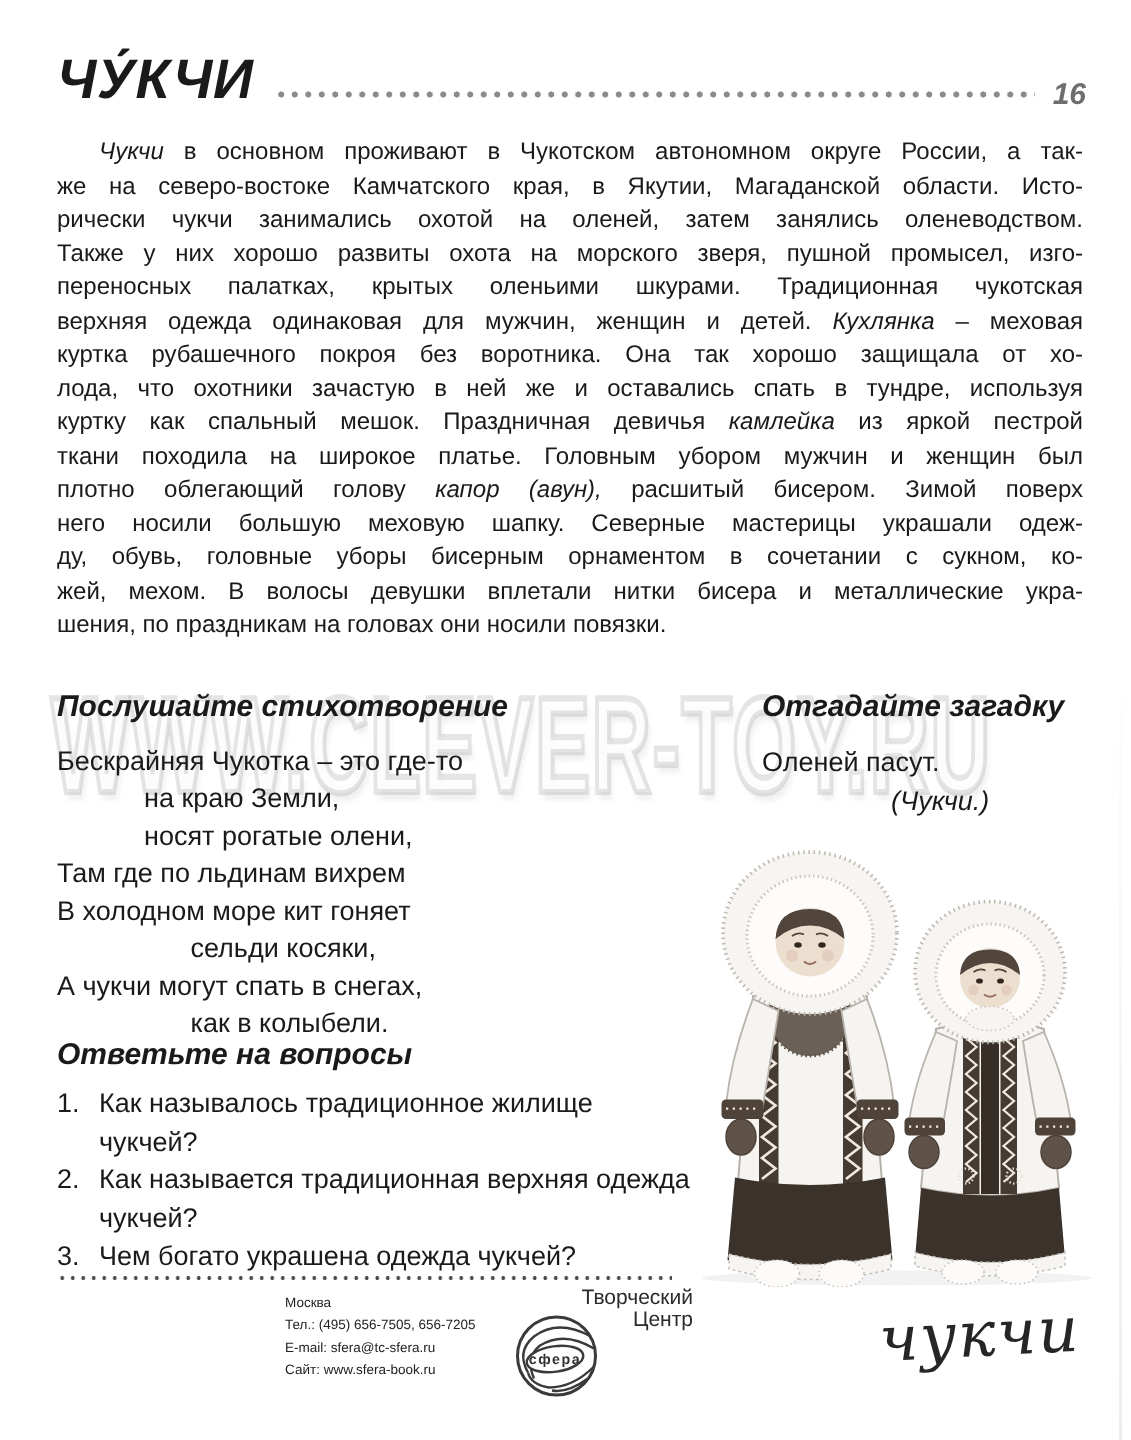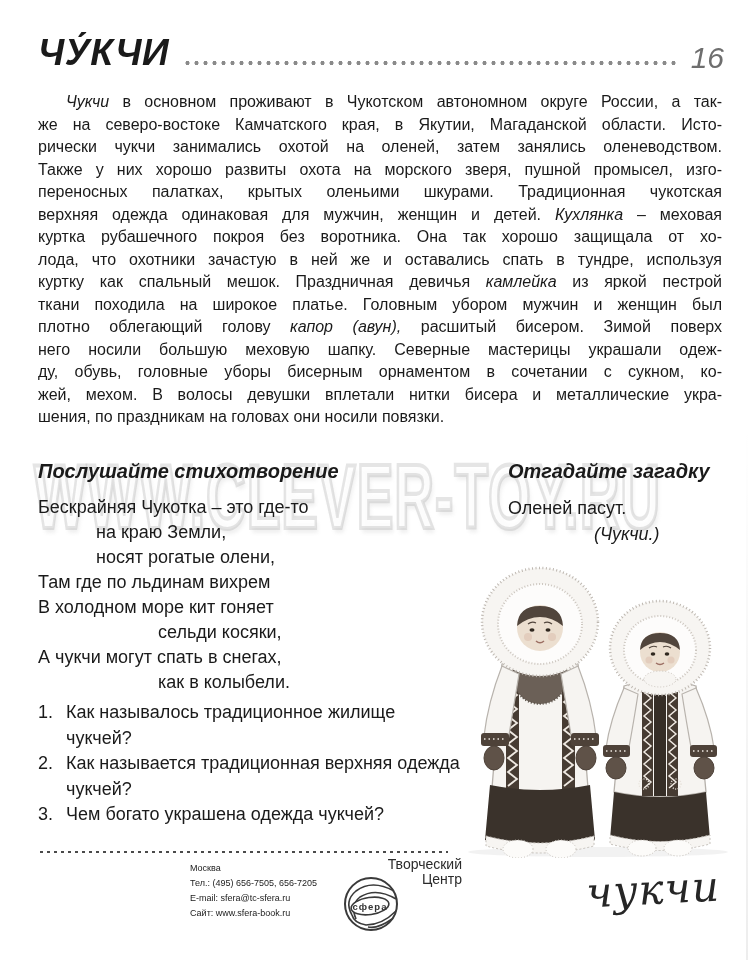--- a/index.html
+++ b/index.html
@@ -9,38 +9,38 @@
     font-family:"Liberation Sans","DejaVu Sans",sans-serif;
   }
   .page{position:absolute;inset:0;}
 
   
   .title-row{position:absolute;left:38px;top:34px;width:686px;display:flex;align-items:flex-end;z-index:2;}
   .page-title{font-size:37px;font-weight:bold;font-style:italic;line-height:1.05;letter-spacing:.5px;white-space:nowrap;}
   .leader-dots{flex:1;height:6px;margin:0 12px 7px 14px;
     background-image:radial-gradient(circle,#8a8a8a 1.9px,transparent 2.2px);
     background-size:9px 6px;background-position:0 50%;background-repeat:repeat-x;}
-  .page-number{font-size:30px;font-weight:normal;font-style:italic;color:#6e6e6e;line-height:.95;}
+  .page-number{font-size:20px;font-weight:bold;font-style:italic;color:#6e6e6e;line-height:.95;}
 
   
   .intro{position:absolute;left:38px;top:91px;width:684px;font-size:16px;z-index:2;}
   .text-line{line-height:22.5px;text-align:justify;text-align-last:justify;}
   .text-line.first{text-indent:28px;}
   .text-line.last{text-align-last:left;}
   .text-line em{font-style:italic;}
 
   
   .sec-heading{font-size:20px;font-weight:bold;font-style:italic;line-height:1.15;}
 
   
   .poem{position:absolute;left:38px;top:460px;width:440px;z-index:2;}
   .poem-lines{margin-top:12px;font-size:18px;}
   .poem-line{line-height:25px;white-space:nowrap;}
   .poem-line.ind1{margin-left:58px;}
-  .poem-line.ind2{margin-left:120px;}
+  .poem-line.ind2{margin-left:89px;}
 
   
   .riddle{position:absolute;left:508px;top:460px;width:230px;z-index:2;}
   .riddle-lines{margin-top:12px;font-size:18px;}
   .riddle-line{line-height:26px;white-space:nowrap;}
   .riddle-answer{line-height:26px;font-style:italic;padding-left:86px;white-space:nowrap;}
 
   
   .questions{position:absolute;left:38px;top:692px;width:424px;z-index:2;}
   .q-items{margin-top:8px;font-size:18px;}
@@ -125,20 +125,21 @@
 
   <div class="riddle">
     <div class="sec-heading">Отгадайте загадку</div>
     <div class="riddle-lines">
       <div class="riddle-line">Оленей пасут.</div>
       <div class="riddle-answer">(Чукчи.)</div>
     </div>
   </div>
 
   <div class="questions">
+    <div class="sec-heading">Ответьте на вопросы</div>
     <div class="q-items">
         <div class="q-item">
           <span class="q-num">1.</span>
           <span class="q-text">Как называлось традиционное жилище чукчей?</span>
         </div>
         <div class="q-item">
           <span class="q-num">2.</span>
           <span class="q-text">Как называется традиционная верхняя одежда чукчей?</span>
         </div>
         <div class="q-item">

